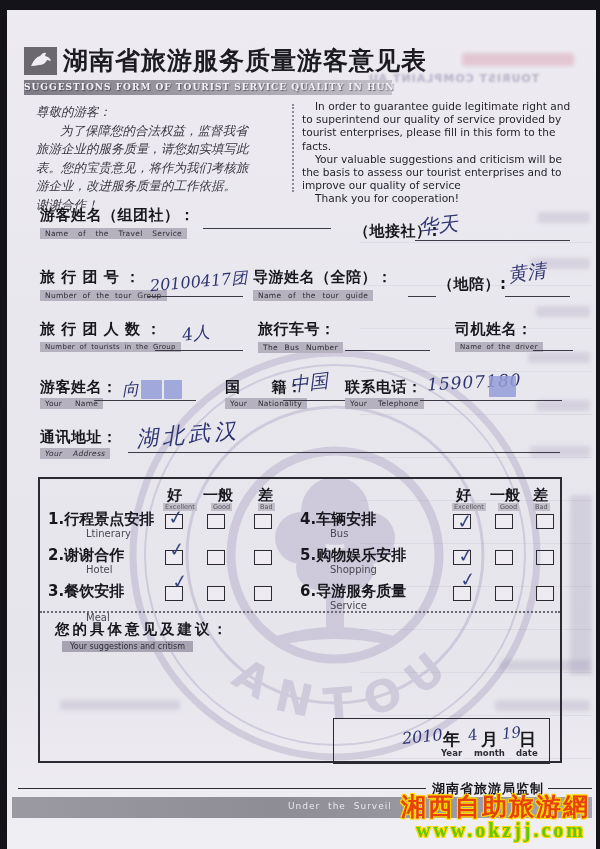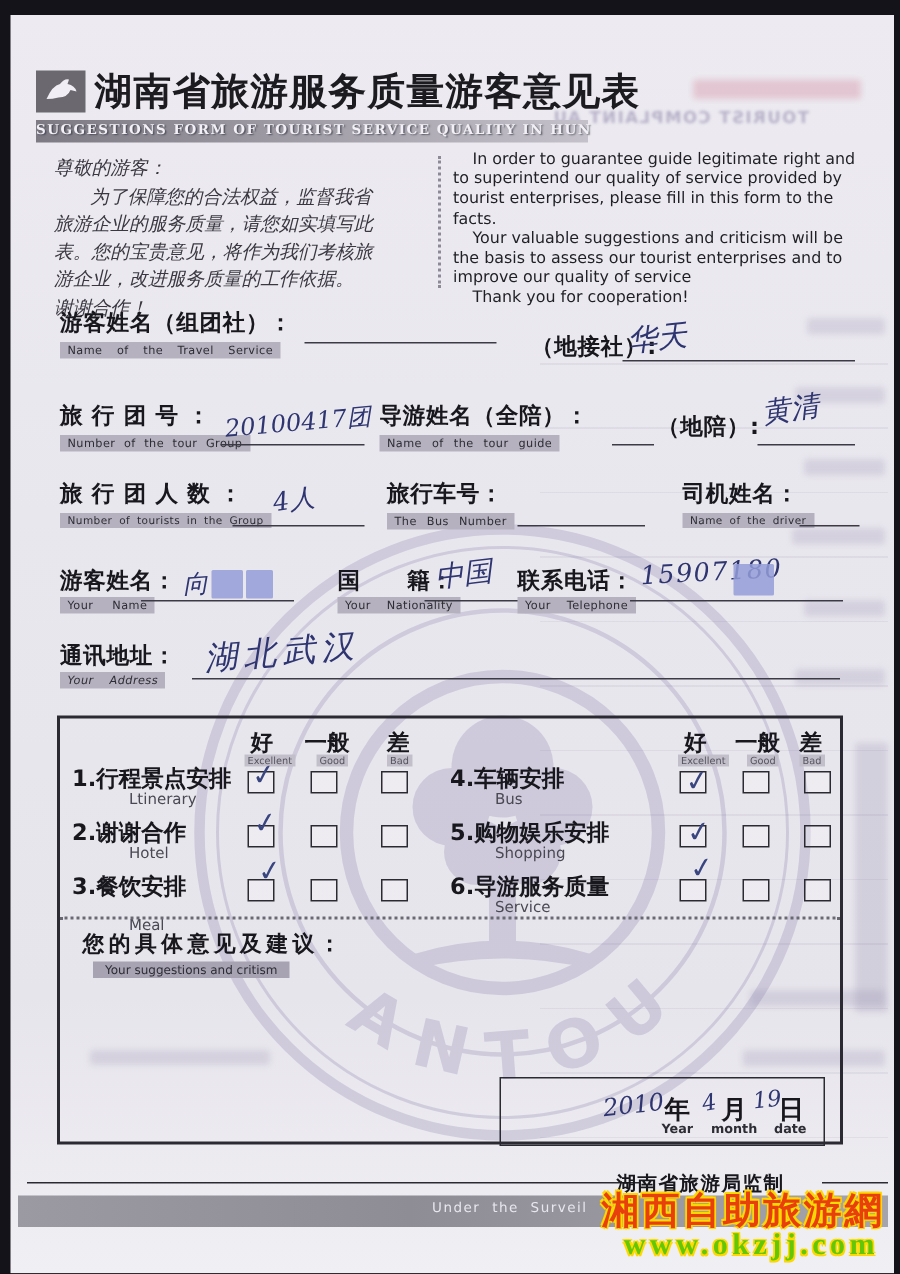--- a/index.html
+++ b/index.html
@@ -49,21 +49,21 @@
   .cbox{position:absolute;width:18px;height:15px;border:1.8px solid #2b2a33;background:rgba(255,255,255,.25);}
   .check{position:absolute;font-size:19px;font-weight:bold;color:#39457f;transform:rotate(-8deg);line-height:1;}
   .dotted-sep{position:absolute;left:40px;top:611px;width:520px;border-top:2px dotted #6a6873;}
   .sugg-cn{position:absolute;left:55px;top:620px;font-size:14.5px;font-weight:bold;color:#18171d;letter-spacing:3px;}
   .sugg-en{position:absolute;left:62px;top:641px;font-size:8px;color:#2e2d35;background:#a7a3b2;padding:1px 8px;}
   .date-cell{position:absolute;left:333px;top:718px;width:217px;height:46px;border:1.5px solid #2b2a33;}
   .date-cn{position:absolute;font-size:17px;font-weight:bold;color:#18171d;}
   .date-en{position:absolute;font-size:8.5px;font-weight:bold;color:#2e2d35;}
   
   .foot-rule{position:absolute;border-top:1.5px solid #2b2a33;}
-  .foot-label{position:absolute;left:411px;top:780px;font-size:13px;font-weight:bold;color:#18171d;letter-spacing:1px;}
+  .foot-label{position:absolute;left:432px;top:780px;font-size:13px;font-weight:bold;color:#18171d;letter-spacing:1px;}
   .foot-bar{position:absolute;left:12px;top:797px;width:580px;height:21px;
         background:linear-gradient(90deg,#9b99a2,#8e8c95 45%,#a5a3ac);}
   .foot-bar-text{position:absolute;left:288px;top:801px;font-size:9px;color:#e8e6ee;letter-spacing:1px;word-spacing:4px;}
   .site-name{position:absolute;right:10px;top:790px;font-size:25px;font-weight:bold;color:#e8400c;
         letter-spacing:2px;text-shadow:0 0 2px #ffe800,1px 1px 0 #ffd400,-1px -1px 0 #ffd400,1px -1px 0 #ffd400,-1px 1px 0 #ffd400;}
   .site-url{position:absolute;right:14px;top:819px;font-size:20px;font-weight:bold;color:#63c608;
         letter-spacing:3px;text-shadow:0 0 2px #ffe800,1px 1px 0 #ffd400,-1px -1px 0 #ffd400,1px -1px 0 #ffd400,-1px 1px 0 #ffd400;font-family:Liberation Serif, serif;}
   .stamp{position:absolute;left:126px;top:346px;width:418px;height:418px;opacity:.22;pointer-events:none;}
 </style>
 </head>

